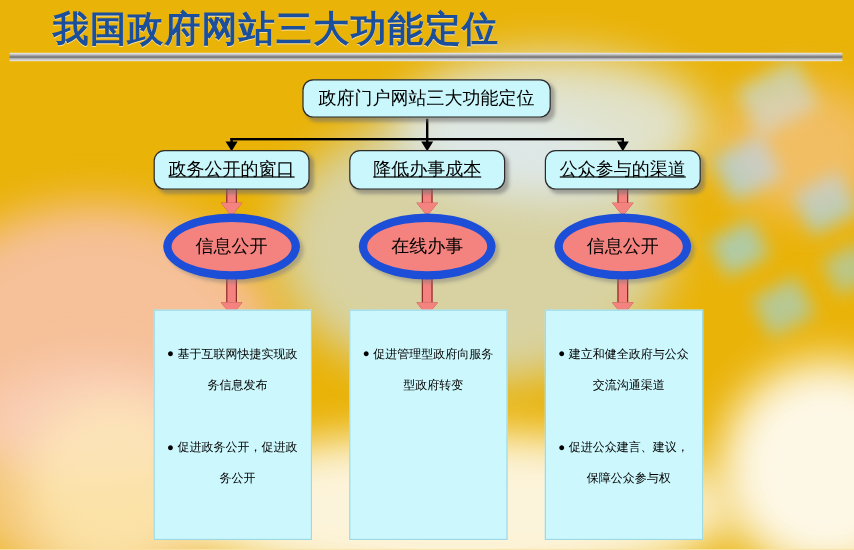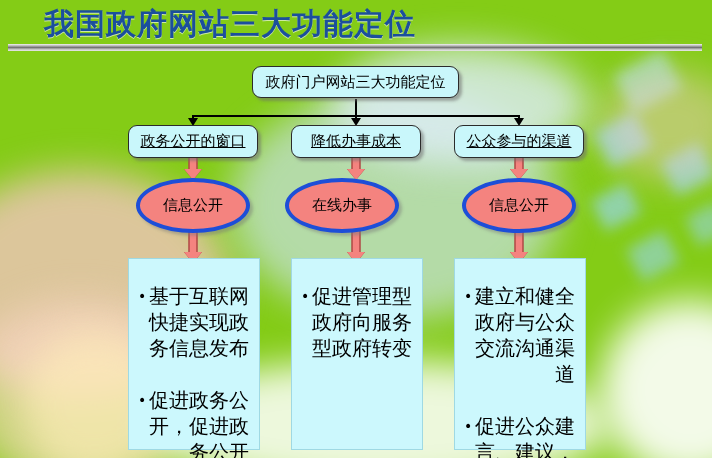--- a/index.html
+++ b/index.html
@@ -6,21 +6,21 @@
   html, body {
     margin: 0;
     padding: 0;
     background: #ffffff;
   }
   #stage {
     position: relative;
     width: 712px;
     height: 458px;
     overflow: hidden;
-    background: #84cc16;
+    background: #eab308;
     font-family: "DejaVu Sans", "Liberation Sans", sans-serif;
   }
 
   
   #bg {
     position: absolute;
     inset: 0;
     overflow: hidden;
     z-index: 0;
   }
@@ -96,49 +96,49 @@
   #mid-node-2 { left: 291px; }
   #mid-node-3 { left: 454px; }
 
   
   .ellipse-node {
     top: 178px;
     width: 114px;
     height: 55px;
     border-radius: 50%;
     background: #f4837f;
-    border: 4px solid #1d4ed8;
+    border: 7px solid #1d4ed8;
     font-size: 15px;
     box-shadow: 3px 3px 3px rgba(120,120,120,.45);
   }
   #ellipse-1 { left: 136px; }
-  #ellipse-2 { left: 285px; }
+  #ellipse-2 { left: 299px; }
   #ellipse-3 { left: 462px; }
 
   
   .bullet-panel {
     top: 258px;
     width: 132px;
     height: 192px;
     background: #ccf8fd;
     border: 1px solid #9fd9e3;
     display: block;
     padding: 24px 10px 0 9px;
     z-index: 4;
     box-sizing: border-box;
   }
   #panel-1 { left: 128px; }
   #panel-2 { left: 291px; }
   #panel-3 { left: 454px; }
   .bullet-item {
     position: relative;
-    font-size: 20px;
+    font-size: 10px;
     line-height: 26px;
     color: #000;
-    text-align: right;
+    text-align: center;
     padding-left: 9px;
     margin-bottom: 26px;
   }
   .bullet-item::before {
     content: "•";
     position: absolute;
     left: 0;
     top: 0;
     font-size: 14px;
     line-height: 26px;

